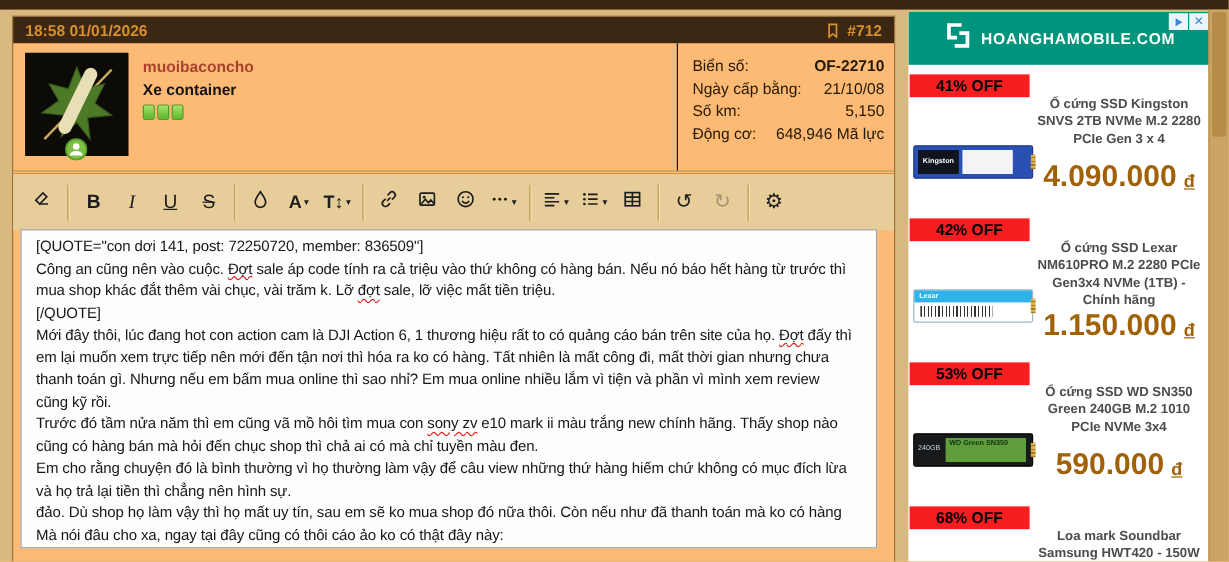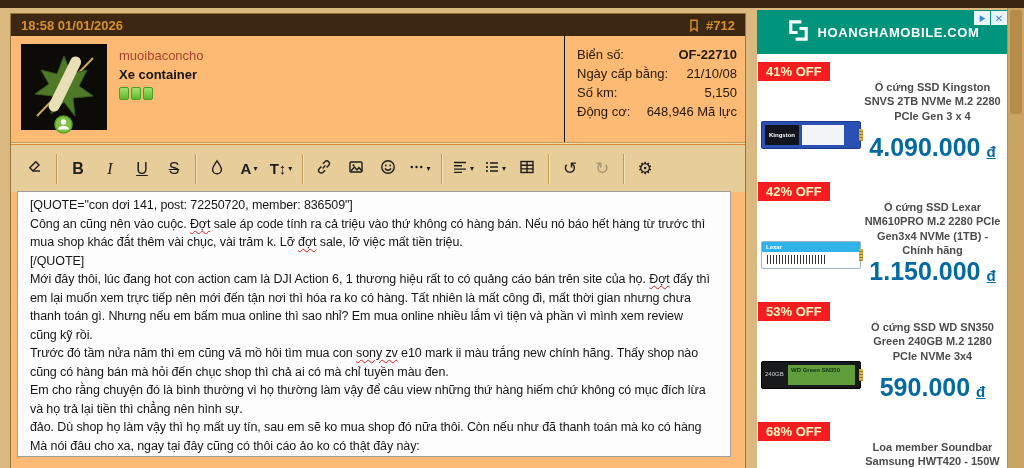--- a/index.html
+++ b/index.html
@@ -17,21 +17,21 @@
   .post{position:absolute;left:10px;top:13px;width:736px;height:455px;background:#fdba74;border:1px solid #96743a;border-bottom:none;box-sizing:border-box;}
   .post-header{height:22px;background:#3b2712;color:#d8902f;display:flex;align-items:center;padding:0 10px;font-size:13px;font-weight:bold;}
   .ph-right{margin-left:auto;display:flex;align-items:center;gap:5px;}
   .ph-right svg{display:block;}
 
   .user-row{position:relative;height:106px;border-bottom:1px solid #bf9c57;box-shadow:0 1px 0 #efd9a8;}
   .avatar{position:absolute;left:10px;top:8px;width:86px;height:86px;background:#0d0b08;cursor:pointer;}
   .avatar svg{display:block;}
   .avatar-badge{position:absolute;left:33px;bottom:-4px;width:19px;height:19px;}
   .user-meta{position:absolute;left:108px;top:12px;}
-  .username{color:#a8422e;font-weight:normal;font-size:13px;cursor:pointer;text-align:center;}
+  .username{color:#a8422e;font-weight:bold;font-size:13px;cursor:pointer;text-align:center;}
   .usertitle{font-weight:bold;font-size:13px;color:#141414;margin-top:4px;}
   .bars{margin-top:5px;display:flex;gap:2px;}
   .bar{width:8px;height:11px;background:linear-gradient(#a5e36c,#5cb82e);border:1px solid #4a9e22;border-radius:2px;}
 
   .stats{position:absolute;right:4px;top:0;bottom:0;width:160px;border-left:1px solid #0f172a;padding:9px 4px 0 12px;font-size:13px;color:#241806;}
   .stat-row{display:flex;justify-content:space-between;line-height:19px;}
   .stat-val{text-align:right;}
   .stat-val.bold{font-weight:bold;}
 
   
@@ -54,25 +54,25 @@
   .sq{text-decoration:underline;text-decoration-style:wavy;text-decoration-color:#e02020;text-decoration-thickness:1px;text-underline-offset:2px;}
 
   
   .ad{position:absolute;left:757px;top:10px;width:251px;height:458px;background:#ffffff;overflow:hidden;}
   .ad-head{height:44px;background:#00947c;display:flex;align-items:center;justify-content:center;gap:7px;position:relative;}
   .ad-domain{color:#fff;font-weight:bold;font-size:13px;letter-spacing:0.6px;text-align:center;}
   .ad-ctrl{position:absolute;top:1px;right:1px;display:flex;gap:1px;}
   .ad-ctrl .cbox{width:16px;height:14px;background:#eaf4fb;color:#3a86d4;display:flex;align-items:center;justify-content:center;font-size:10px;cursor:pointer;}
   .products{padding-top:4px;}
   .product{position:relative;height:120px;display:flex;padding:0 2px;box-sizing:border-box;cursor:pointer;}
-  .badge{position:absolute;left:1px;top:4px;background:#f51d1f;color:#fef9c3;font-weight:bold;font-size:13px;padding:2px 8px;}
+  .badge{position:absolute;left:1px;top:4px;background:#f51d1f;color:#000000;font-weight:bold;font-size:13px;padding:2px 22px;}
   .pimg{width:104px;display:flex;align-items:center;justify-content:center;padding-top:34px;}
   .pinfo{flex:1;display:flex;flex-direction:column;align-items:center;padding:22px 4px 0 0;}
   .ptitle{font-size:11px;font-weight:bold;color:#4c4c4c;text-align:center;line-height:1.3;}
-  .pprice{margin-top:auto;margin-bottom:16px;color:#0369a1;font-weight:bold;font-size:25px;display:flex;align-items:flex-end;gap:6px;}
+  .pprice{margin-top:auto;margin-bottom:16px;color:#a16207;font-weight:bold;font-size:25px;display:flex;align-items:flex-end;gap:6px;}
   .pcur{font-size:15px;text-decoration:underline;padding-bottom:2px;}
 
   
   .ssd{position:relative;width:98px;height:26px;border-radius:2px;}
   .ssd.kingston{background:#2b50b4;border:1px solid #1c3a8c;}
   .klab{position:absolute;left:3px;top:3px;bottom:3px;width:34px;background:#10141c;color:#fff;font-size:6px;font-weight:bold;display:flex;align-items:center;justify-content:center;}
   .kbody{position:absolute;left:40px;top:3px;bottom:3px;width:42px;background:#f2f4f6;}
   .pins{position:absolute;right:-3px;top:7px;bottom:7px;width:4px;background:repeating-linear-gradient(#d8b24a 0 2px,#a67c1e 2px 3px);}
   .ssd.lexar{background:#fff;border:1px solid #9fb6c8;}
   .lextop{position:absolute;top:0;left:0;right:0;height:10px;background:#2fb3e8;color:#fff;font-size:6px;font-weight:bold;line-height:10px;padding-left:4px;box-sizing:border-box;}
@@ -316,32 +316,32 @@
       <div class="product">
         <span class="badge">53% OFF</span>
         <div class="pimg">
           <div class="ssd wd">
             <span class="wdcap">240GB</span>
             <span class="wdlab">WD Green SN350</span>
             <span class="pins"></span>
           </div>
         </div>
         <div class="pinfo">
-          <div class="ptitle">Ổ cứng SSD WD SN350 Green 240GB M.2 1280 PCIe NVMe 3x4</div>
+          <div class="ptitle">Ổ cứng SSD WD SN350 Green 240GB M.2 1010 PCIe NVMe 3x4</div>
           <div class="pprice">
             <span>590.000</span>
             <span class="pcur">đ</span>
           </div>
         </div>
       </div>
       <div class="product">
         <span class="badge">68% OFF</span>
         <div class="pimg"></div>
         <div class="pinfo">
-          <div class="ptitle">Loa member Soundbar Samsung HWT420 - 150W</div>
+          <div class="ptitle">Loa mark Soundbar Samsung HWT420 - 150W</div>
         </div>
       </div>
     </div>
 </div>
 
 <div class="scroll-strip">
   <div class="scroll-thumb"></div>
 </div>
 
 </body></html>

